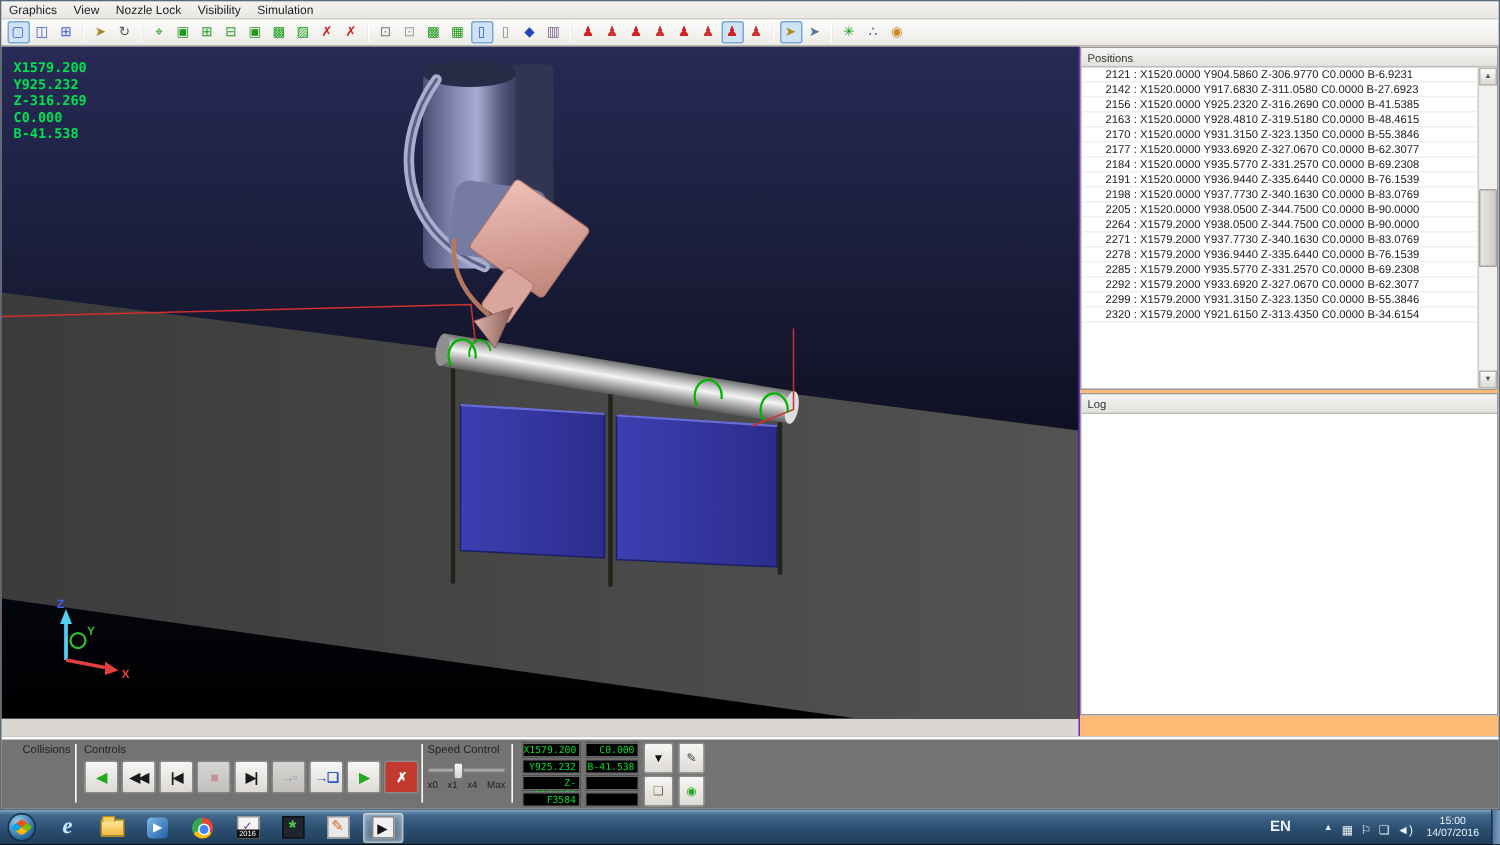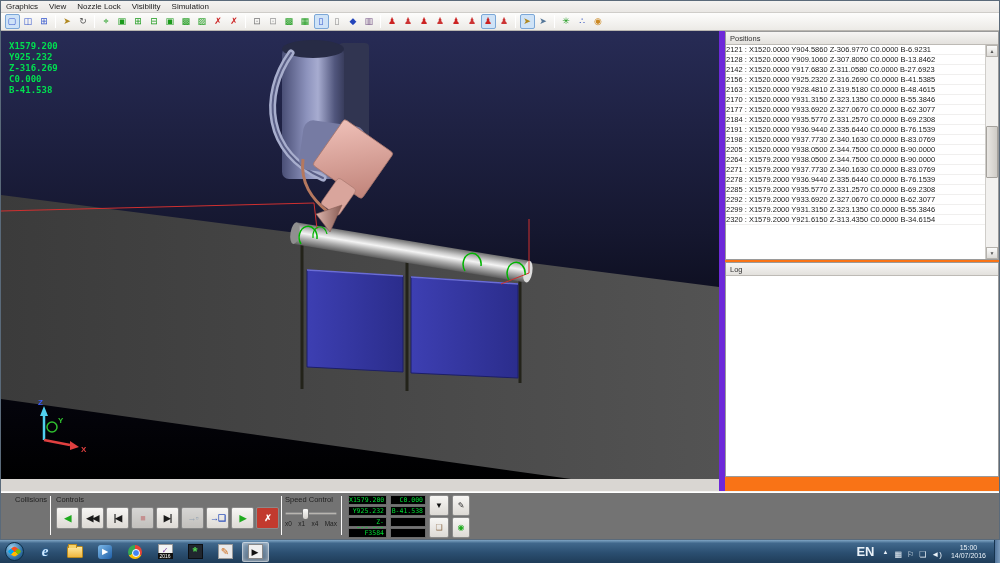--- a/index.html
+++ b/index.html
@@ -19,28 +19,28 @@
   .toolbar { height:18px; background:linear-gradient(180deg,#fdfdfc,#eceae6); display:flex; align-items:center; padding-left:3px; border-bottom:1px solid #b9b6b1; }
   .tbtn { width:15px; height:15px; margin:0 0.5px; display:flex; align-items:center; justify-content:center; font-size:9px; line-height:15px; border:1px solid transparent; border-radius:2px; }
   .tbtn.pressed { background:#cfe3f7; border-color:#7ba7d7; }
   .tsep { width:1px; height:13px; background:#b5b2ad; border-right:1px solid #fff; margin:0 3px; }
 
   
   .main { flex:1; display:flex; overflow:hidden; }
   .viewport { position:relative; width:718px; height:448px; background:#000; }
   .viewport svg { display:block; }
   .hud { position:absolute; top:10px; left:8px; font-family:"DejaVu Sans Mono",monospace; font-size:9px; font-weight:bold; color:#00e050; line-height:11px; }
-  .rightpanel { width:282px; display:flex; flex-direction:column; border-left:6px solid #6d28d9; background:#f97316; }
+  .rightpanel { width:282px; display:flex; flex-direction:column; border-left:1px solid #6d28d9; background:#fdba74; }
   .panel { background:#fff; border:1px solid #9a9a9a; display:flex; flex-direction:column; overflow:hidden; }
   .panel.positions { height:229px; margin-bottom:2px; }
   .panel.log { height:215px; }
   .panel-header { height:13px; flex:0 0 13px; background:linear-gradient(180deg,#f6f5f4,#e3e1dd); border-bottom:1px solid #bdbab5; font-size:7.5px; color:#333; padding:2px 0 0 4px; }
   .pos-body { position:relative; flex:1; overflow:hidden; }
   .pos-list { position:absolute; top:0; left:0; right:13px; }
-  .pos-row { height:10px; line-height:10px; font-size:7.5px; color:#1a1a1a; padding-left:0; border-bottom:1px solid #f0efee; white-space:nowrap; overflow:hidden; }
+  .pos-row { height:10px; line-height:10px; font-size:7.5px; color:#1a1a1a; padding-left:16px; border-bottom:1px solid #f0efee; white-space:nowrap; overflow:hidden; }
   .pos-row.selected { background:#dde3ea; }
   .vscroll { position:absolute; top:0; right:0; bottom:0; width:13px; background:#f2f1ef; border-left:1px solid #cfcdc9; }
   .varrow { position:absolute; left:0; width:12px; height:12px; background:linear-gradient(180deg,#fbfbfa,#dcdad6); border:1px solid #b5b2ad; font-size:5px; text-align:center; line-height:11px; color:#555; }
   .varrow.up { top:0; } .varrow.down { bottom:0; }
   .vthumb { position:absolute; left:0; top:38%; width:12px; height:24%; background:linear-gradient(90deg,#e8e6e2,#cfccc7); border:1px solid #a5a29d; border-radius:1px; }
   .log-body { flex:1; background:#fff; }
 
   
   .controlbar { position:relative; height:48px; background:#737373; border-top:1px solid #f5f4f2; box-shadow:inset 0 1px 0 #fff; }
   .grouplabel { font-size:7.5px; color:#222; }
@@ -74,21 +74,21 @@
   .folder-icon::before { content:""; position:absolute; top:-3px; left:0; width:7px; height:3px; background:#f7d268; border:1px solid #b98a20; border-bottom:none; border-radius:1px 1px 0 0; }
   .wmp-icon { width:14px; height:14px; border-radius:3px; background:linear-gradient(135deg,#7db9e8,#1f5fa8); color:#fff; font-size:8px; text-align:center; line-height:14px; }
   .chrome-icon { width:14px; height:14px; border-radius:50%; background:conic-gradient(#ea4335 0 33%,#fbbc05 0 66%,#34a853 0); position:relative; }
   .chrome-icon::after { content:""; position:absolute; left:4px; top:4px; width:6px; height:6px; border-radius:50%; background:#4285f4; border:1.5px solid #fff; }
   .app2016-icon { width:15px; height:15px; background:#f4f4f4; border:1px solid #999; position:relative; color:#7a3fa0; font-size:8px; line-height:11px; text-align:center; }
   .badge-2016 { position:absolute; left:-1px; right:-1px; bottom:-1px; height:6px; background:#111; color:#fff; font-size:5px; line-height:6px; text-align:center; letter-spacing:0; }
   .appgreen-icon { width:15px; height:15px; background:#20262e; border:1px solid #0c0f14; color:#4fd14f; font-size:13px; line-height:13px; text-align:center; font-weight:bold; }
   .appcad-icon { width:15px; height:15px; background:#e9e9ea; border:1px solid #9a9a9a; color:#d07020; font-size:10px; line-height:14px; text-align:center; }
   .appsim-icon { width:15px; height:15px; background:#f0f0f0; border:1px solid #888; color:#111; font-size:9px; line-height:14px; text-align:center; }
   .tray { margin-left:auto; display:flex; align-items:center; color:#eaf2f9; }
-  .tray-lang { font-size:13px; font-weight:bold; margin-right:8px; }
+  .tray-lang { font-size:10px; font-weight:bold; margin-right:22px; }
   .tray-chev { font-size:6px; margin-right:6px; }
   .tray-ico { font-size:8px; margin-right:5px; }
   .tray-clock { text-align:center; font-size:7px; line-height:8px; margin:0 8px 0 4px; }
   .show-desktop { width:6px; height:23px; background:linear-gradient(90deg,#51749a,#7b9cbd); border-left:1px solid #16344f; }
 </style>
 </head>
 <body>
 
 <div class="screen">
   <div class="app-window">
@@ -255,21 +255,20 @@
           </div>
       </div>
 
       <div class="rightpanel">
         <div class="panel positions">
           <div class="panel-header">Positions</div>
           <div class="pos-body">
             <div class="pos-list">
 
             <div class="pos-row">2121 :  X1520.0000 Y904.5860 Z-306.9770 C0.0000 B-6.9231</div>
-                <div class="pos-row">2128 :  X1520.0000 Y909.1060 Z-307.8050 C0.0000 B-13.8462</div>
                 <div class="pos-row">2142 :  X1520.0000 Y917.6830 Z-311.0580 C0.0000 B-27.6923</div>
                 <div class="pos-row">2156 :  X1520.0000 Y925.2320 Z-316.2690 C0.0000 B-41.5385</div>
                 <div class="pos-row">2163 :  X1520.0000 Y928.4810 Z-319.5180 C0.0000 B-48.4615</div>
                 <div class="pos-row">2170 :  X1520.0000 Y931.3150 Z-323.1350 C0.0000 B-55.3846</div>
                 <div class="pos-row">2177 :  X1520.0000 Y933.6920 Z-327.0670 C0.0000 B-62.3077</div>
                 <div class="pos-row">2184 :  X1520.0000 Y935.5770 Z-331.2570 C0.0000 B-69.2308</div>
                 <div class="pos-row">2191 :  X1520.0000 Y936.9440 Z-335.6440 C0.0000 B-76.1539</div>
                 <div class="pos-row">2198 :  X1520.0000 Y937.7730 Z-340.1630 C0.0000 B-83.0769</div>
                 <div class="pos-row">2205 :  X1520.0000 Y938.0500 Z-344.7500 C0.0000 B-90.0000</div>
                 <div class="pos-row">2264 :  X1579.2000 Y938.0500 Z-344.7500 C0.0000 B-90.0000</div>

